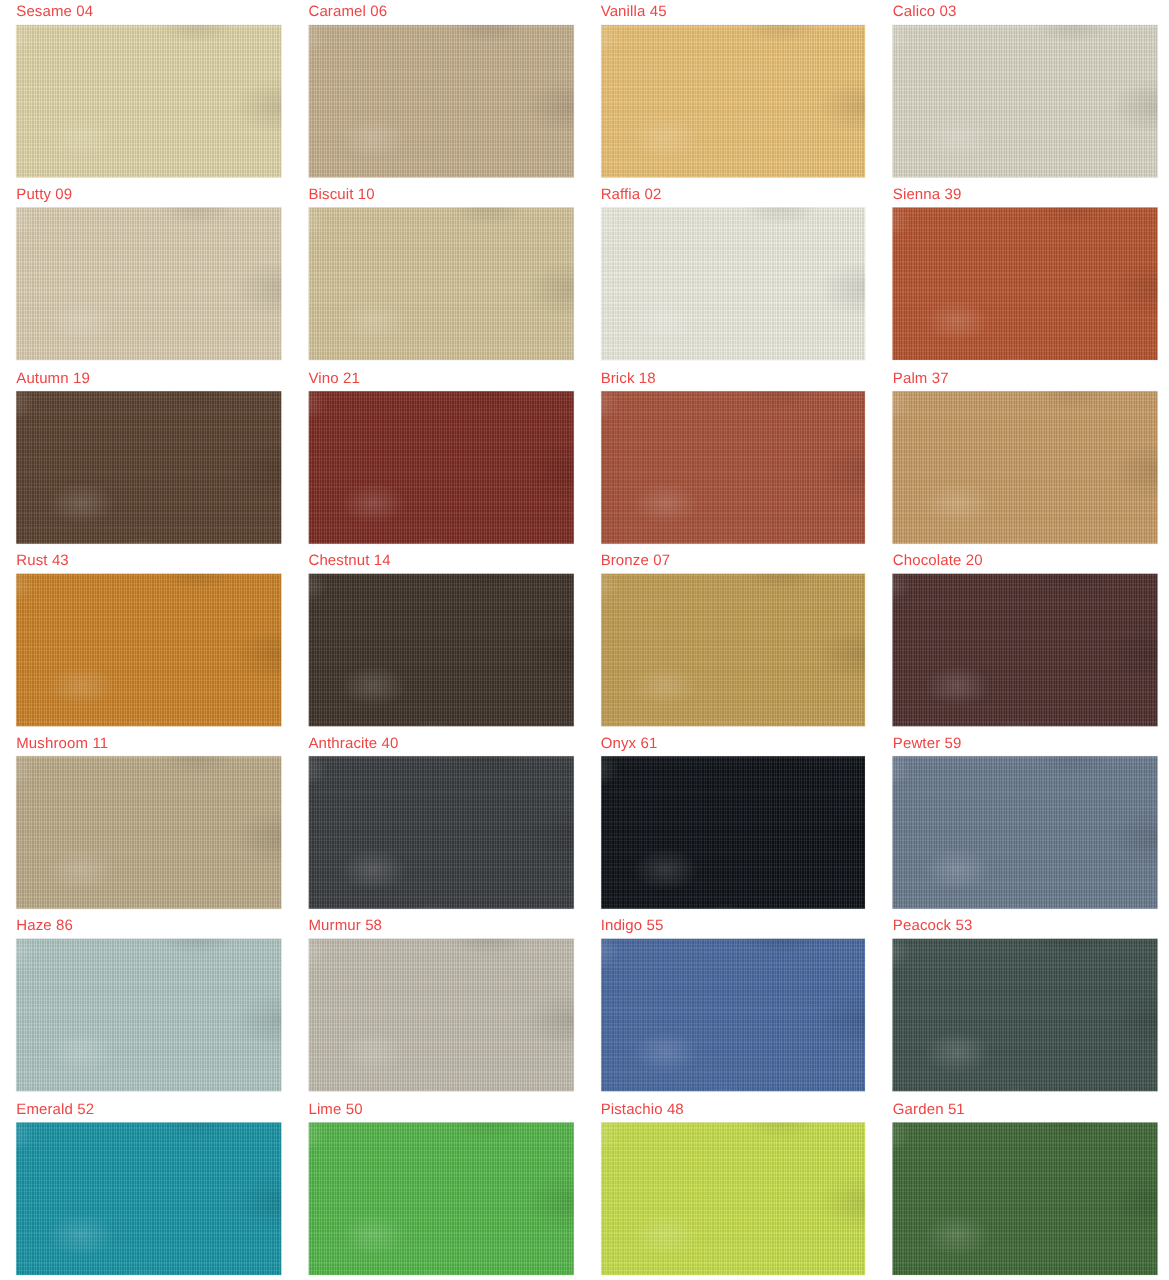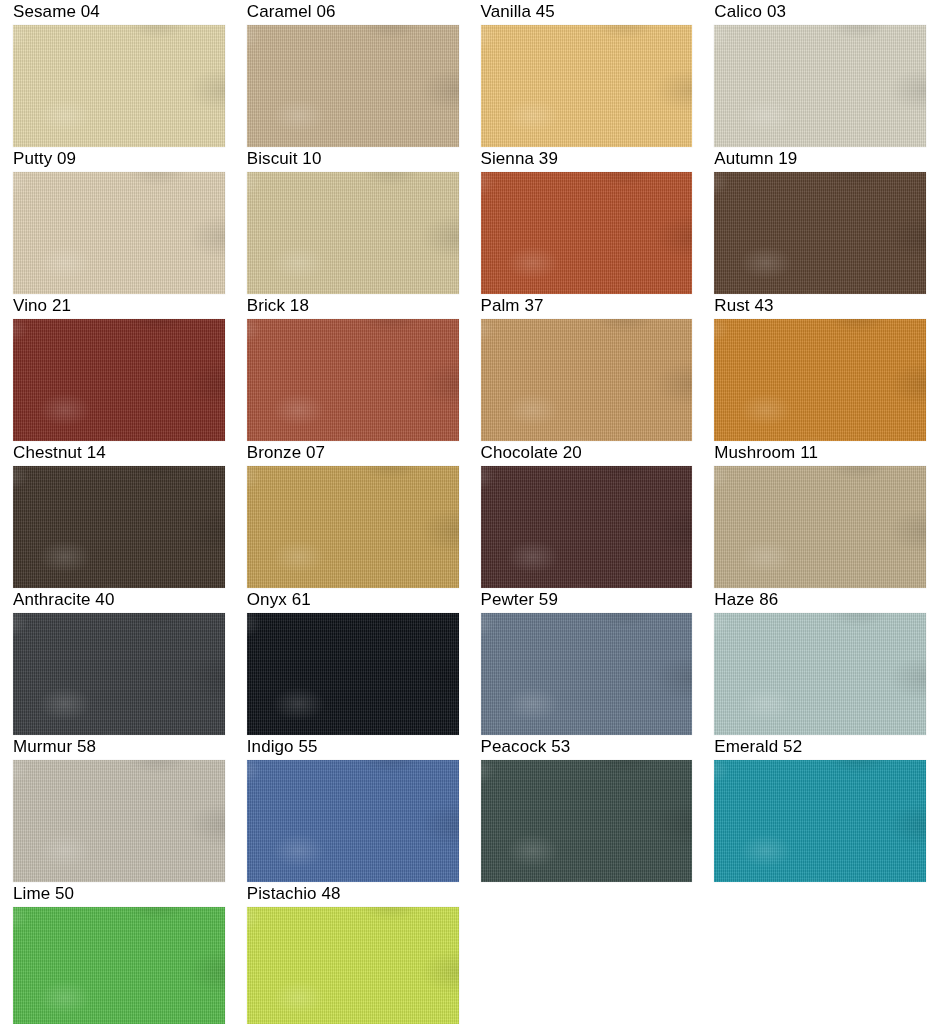--- a/index.html
+++ b/index.html
@@ -26,23 +26,23 @@
   .swatch-cell {
     position: relative;
     display: flex;
     flex-direction: column;
     padding-left: 13px;
     padding-right: 9px;
     padding-top: 3px;
   }
 
   .swatch-label {
-    font-size: 17px;
+    font-size: 12px;
     line-height: 1;
-    color: #000000;
+    color: #ef4444;
     letter-spacing: 0.1px;
     white-space: nowrap;
     padding-bottom: 5px;
     -webkit-font-smoothing: antialiased;
   }
 
   .swatch-chip {
     position: relative;
     width: 100%;
     height: 122px;
@@ -107,20 +107,24 @@
     </div>
     <div class="swatch-cell">
       <div class="swatch-label">Putty 09</div>
       <div class="swatch-chip" style="background-color: rgb(222, 208, 180);"></div>
     </div>
     <div class="swatch-cell">
       <div class="swatch-label">Biscuit 10</div>
       <div class="swatch-chip" style="background-color: rgb(213, 199, 156);"></div>
     </div>
     <div class="swatch-cell">
+      <div class="swatch-label">Raffia 02</div>
+      <div class="swatch-chip" style="background-color: rgb(238, 238, 226);"></div>
+    </div>
+    <div class="swatch-cell">
       <div class="swatch-label">Sienna 39</div>
       <div class="swatch-chip" style="background-color: rgb(181, 81, 44);"></div>
     </div>
     <div class="swatch-cell">
       <div class="swatch-label">Autumn 19</div>
       <div class="swatch-chip" style="background-color: rgb(92, 67, 49);"></div>
     </div>
     <div class="swatch-cell">
       <div class="swatch-label">Vino 21</div>
       <div class="swatch-chip" style="background-color: rgb(125, 44, 34);"></div>
@@ -186,13 +190,17 @@
       <div class="swatch-chip" style="background-color: rgb(27, 151, 168);"></div>
     </div>
     <div class="swatch-cell">
       <div class="swatch-label">Lime 50</div>
       <div class="swatch-chip" style="background-color: rgb(86, 185, 75);"></div>
     </div>
     <div class="swatch-cell">
       <div class="swatch-label">Pistachio 48</div>
       <div class="swatch-chip" style="background-color: rgb(203, 226, 78);"></div>
     </div>
+    <div class="swatch-cell">
+      <div class="swatch-label">Garden 51</div>
+      <div class="swatch-chip" style="background-color: rgb(61, 102, 52);"></div>
+    </div>
   </div>
 
 </body></html>

